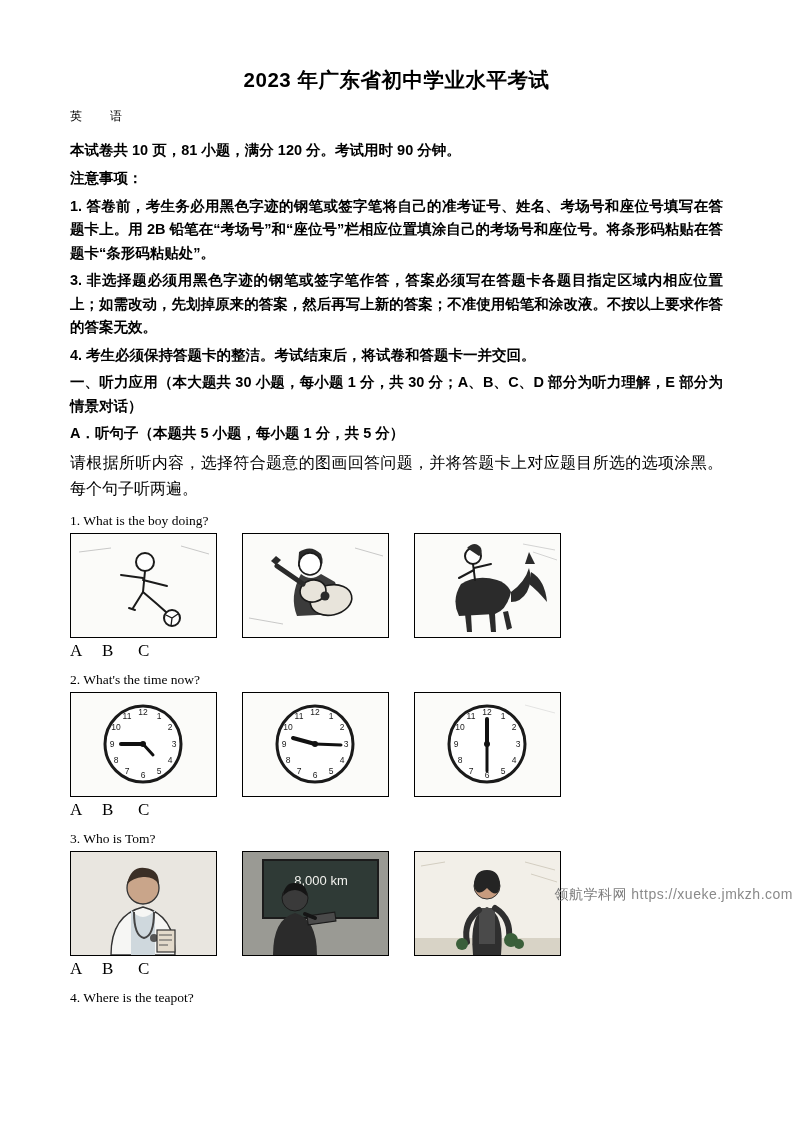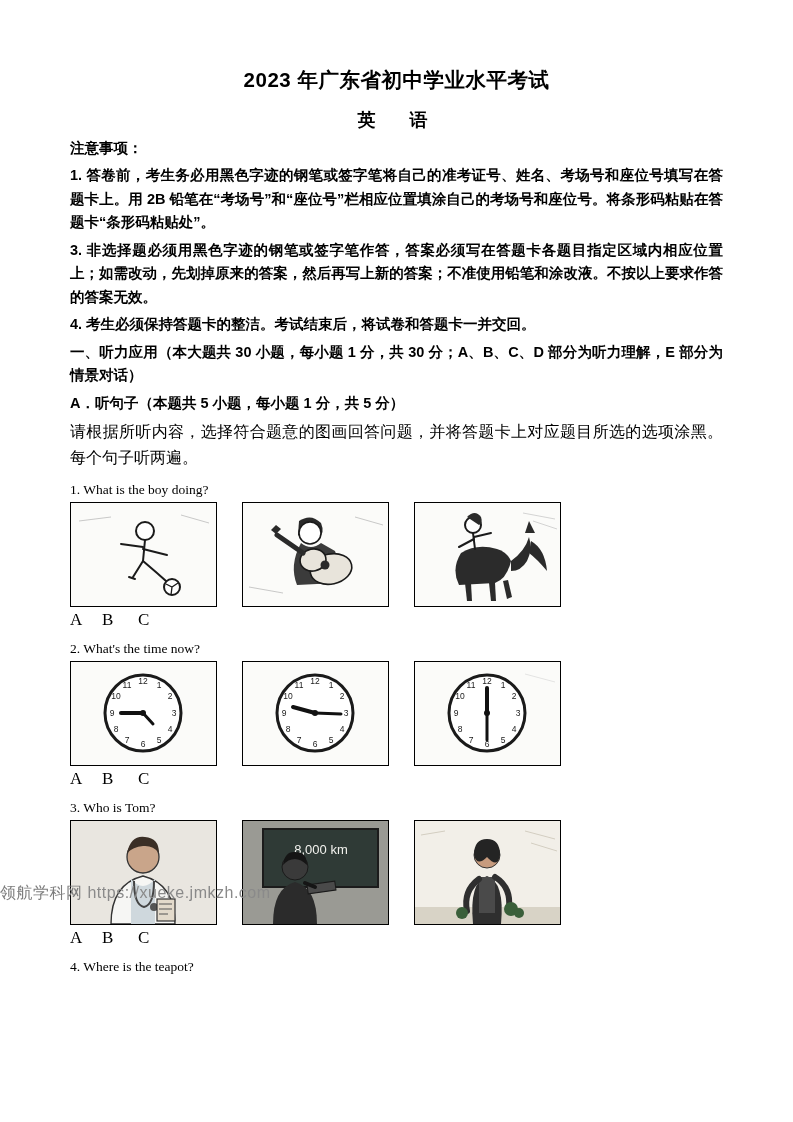--- a/index.html
+++ b/index.html
@@ -24,24 +24,24 @@
   }
   .title-main {
     text-align: center;
     font-family: "Liberation Sans", sans-serif;
     font-weight: bold;
     font-size: 20.5px;
     letter-spacing: 0.5px;
     margin: 10px 0 0 0;
   }
   .title-sub {
-    text-align: center;
-    font-family: "Liberation Sans", sans-serif;
-    font-weight: bold;
-    font-size: 18px;
+    text-align: left;
+    font-family: "Liberation Sans", sans-serif;
+    font-weight: normal;
+    font-size: 12px;
     letter-spacing: 8px;
     margin: 14px 0 0 0;
   }
   .bold-line {
     font-family: "Liberation Sans", sans-serif;
     font-weight: bold;
     font-size: 14.5px;
     line-height: 1.62;
     margin-top: 14px;
   }
@@ -89,37 +89,38 @@
     margin-bottom: 0;
   }
   .abc-row span { display: inline-block; }
   .abc-a { width: 32px; }
   .abc-b { width: 36px; }
   .footer {
     position: absolute;
     left: 0;
     right: 0;
     bottom: 22px;
-    text-align: left;
-    font-family: "Liberation Sans", sans-serif;
-    font-size: 16px;
+    text-align: right;
+    font-family: "Liberation Sans", sans-serif;
+    font-size: 14px;
     color: #8a8a8a;
     letter-spacing: 0.5px;
   }
   .footer .brand { color: #7d7d7d; }
   svg { display: block; }
 </style>
 </head>
 <body>
 
 <div class="page">
 
   <h1 class="title-main">2023 年广东省初中学业水平考试</h1>
   <h2 class="title-sub">英　语</h2>
 
+  <div class="bold-line">本试卷共 10 页，81 小题，满分 120 分。考试用时 90 分钟。</div>
   <div class="bold-line tight">注意事项：</div>
 
   <div class="para-bold">1. 答卷前，考生务必用黑色字迹的钢笔或签字笔将自己的准考证号、姓名、考场号和座位号填写在答题卡上。用 2B 铅笔在“考场号”和“座位号”栏相应位置填涂自己的考场号和座位号。将条形码粘贴在答题卡“条形码粘贴处”。</div>
   <div class="para-bold">3. 非选择题必须用黑色字迹的钢笔或签字笔作答，答案必须写在答题卡各题目指定区域内相应位置上；如需改动，先划掉原来的答案，然后再写上新的答案；不准使用铅笔和涂改液。不按以上要求作答的答案无效。</div>
   <div class="para-bold">4. 考生必须保持答题卡的整洁。考试结束后，将试卷和答题卡一并交回。</div>
 
   <div class="para-bold">一、听力应用（本大题共 30 小题，每小题 1 分，共 30 分；A、B、C、D 部分为听力理解，E 部分为情景对话）</div>
   <div class="para-bold">A．听句子（本题共 5 小题，每小题 1 分，共 5 分）</div>
   <div class="para-normal">请根据所听内容，选择符合题意的图画回答问题，并将答题卡上对应题目所选的选项涂黑。每个句子听两遍。</div>
 

